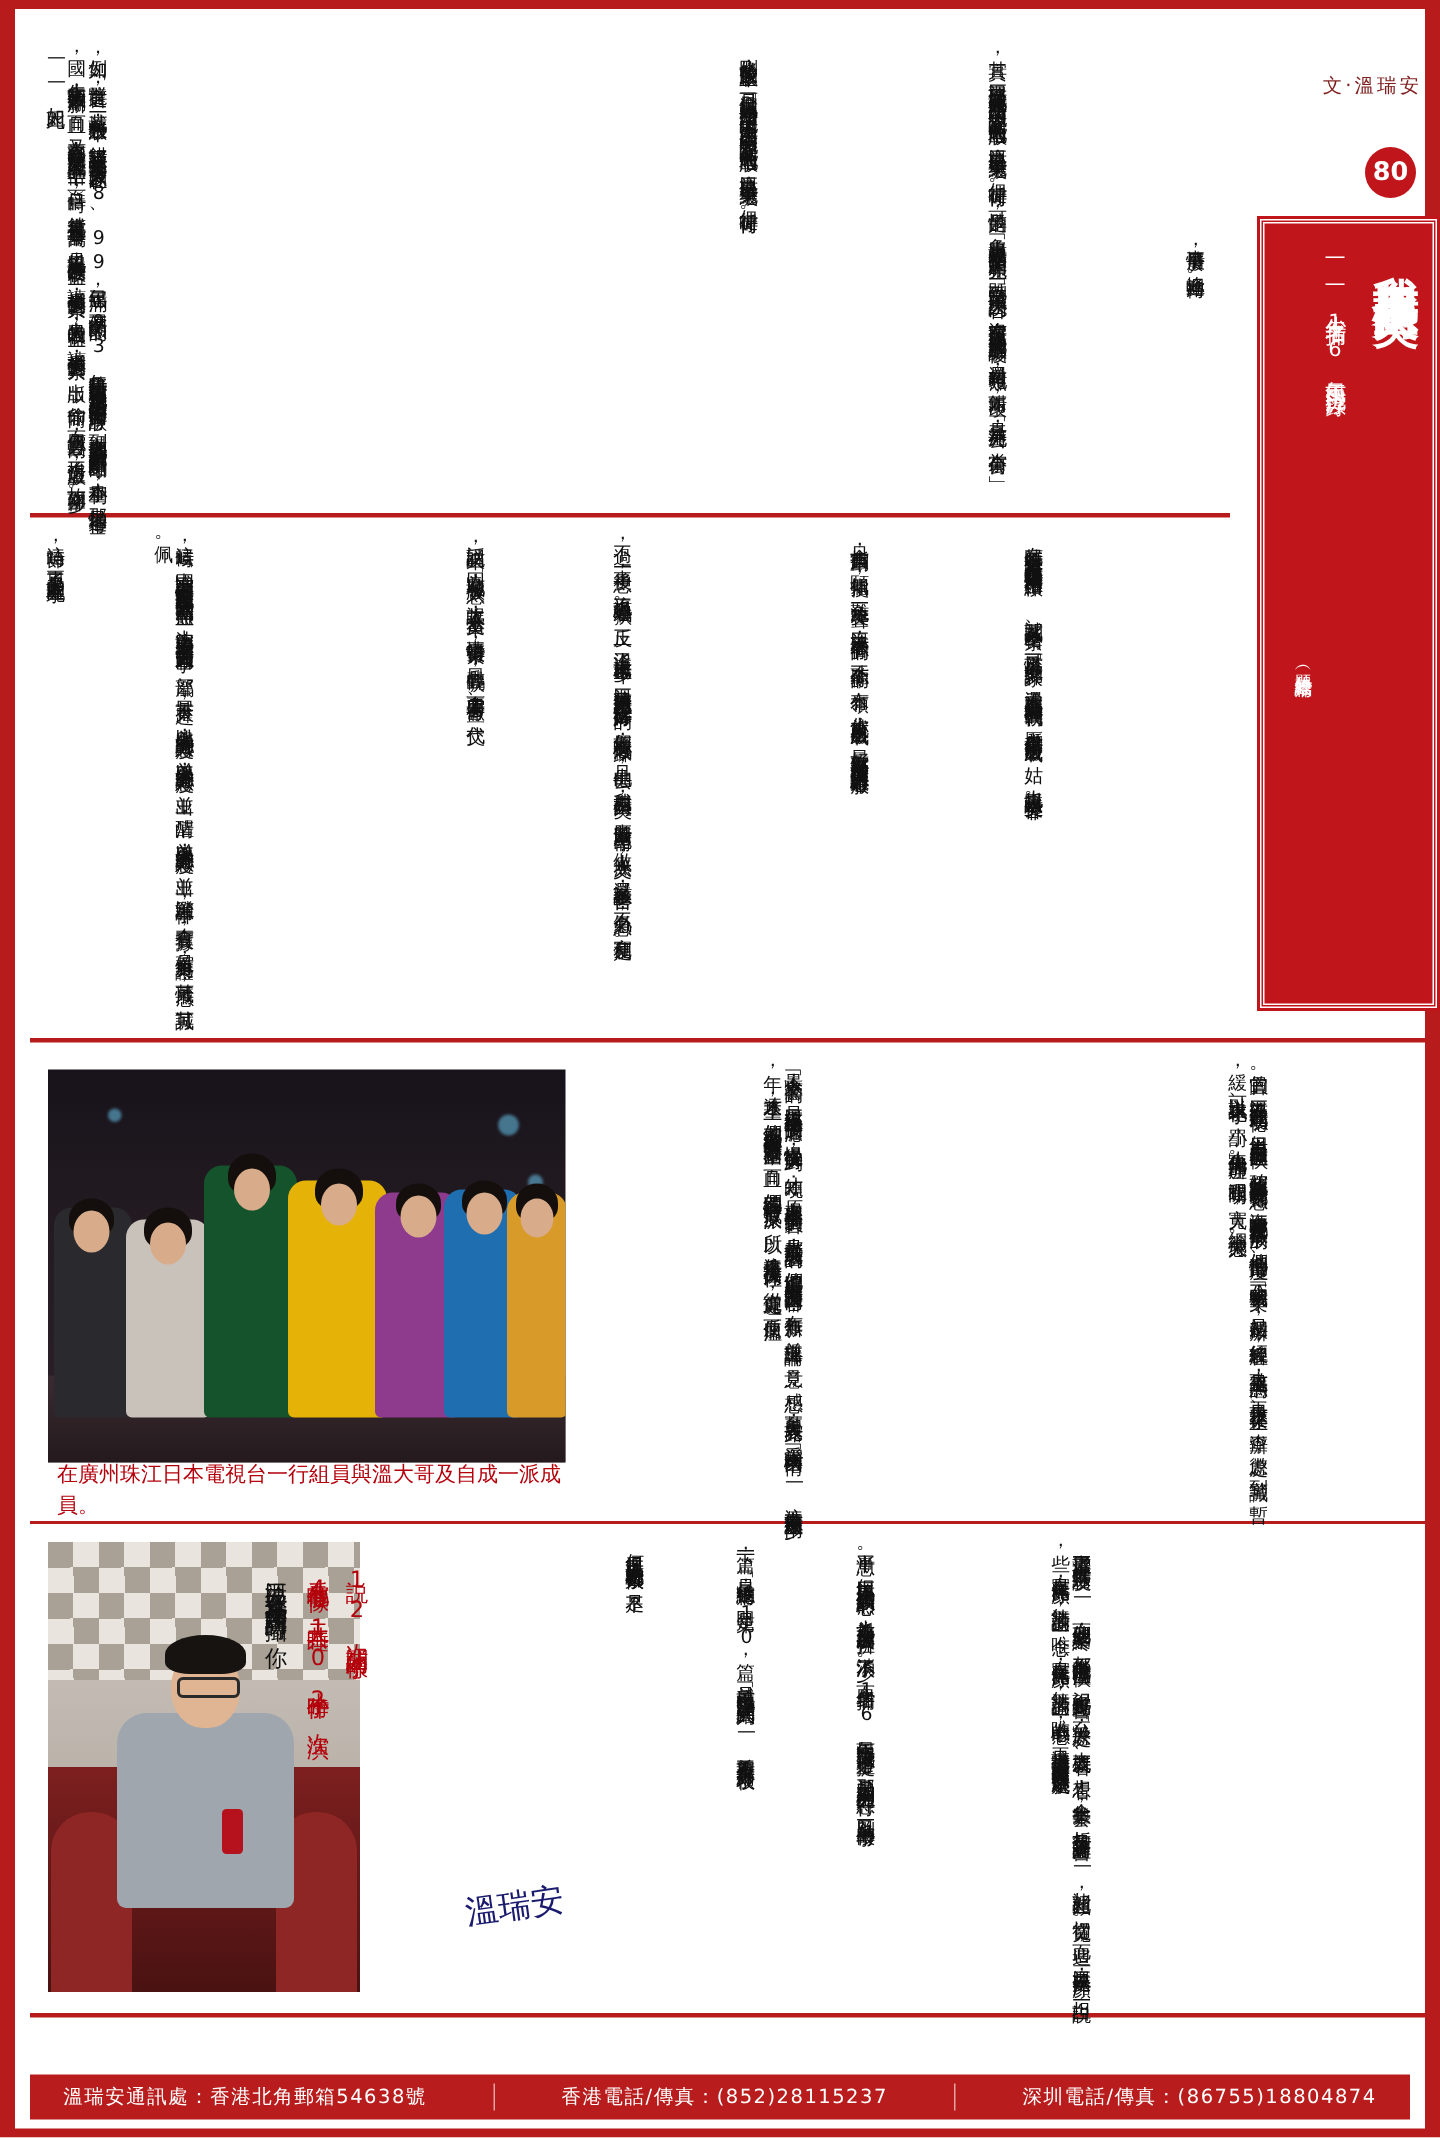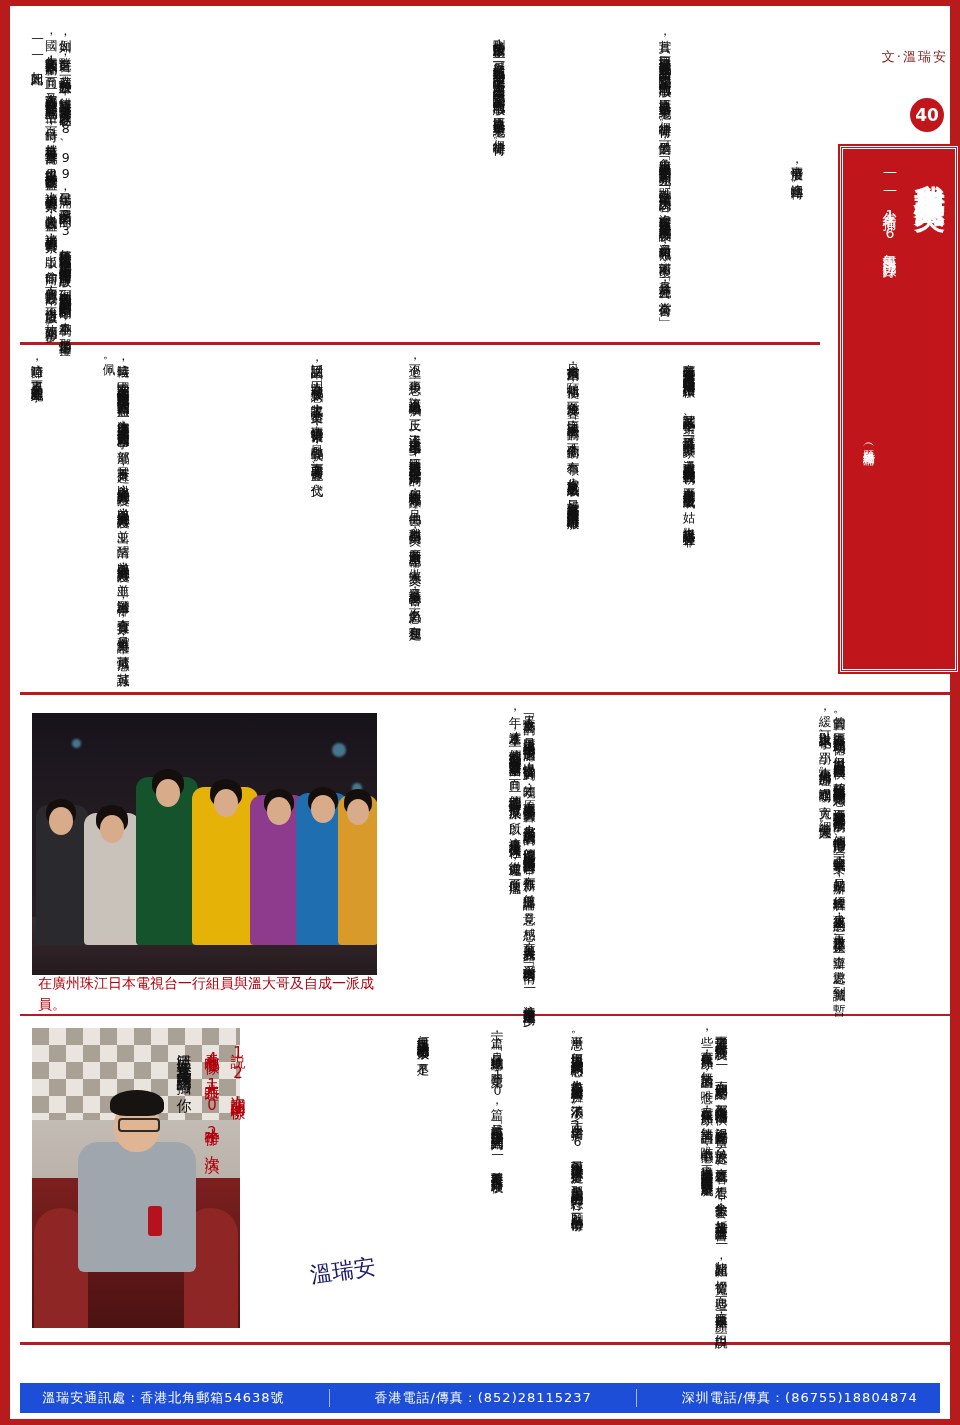--- a/index.html
+++ b/index.html
@@ -98,37 +98,37 @@
     background:linear-gradient(180deg,#7d1f1f,#4a1212);}
   .sofa-arm{position:absolute;bottom:0;width:54px;height:120px;background:#8f2626;border-radius:26px 26px 0 0;}
   .caption2{
     position:absolute;left:236px;top:1030px;height:290px;
   }
   .caption2 .vtext{font-size:15px;color:#b3000b;letter-spacing:2px;}
   .caption2 .vtext.plain{color:#111;}
   
   .footer{
     position:absolute;left:10px;right:10px;bottom:6px;height:30px;
-    background:#1d4ed8;color:#fff;
+    background:#b91c1c;color:#fff;
     display:flex;align-items:center;justify-content:space-around;
     font-size:13px;letter-spacing:1px;
   }
   .footer .sep{width:1px;height:18px;background:#fff;opacity:.6;}
   .hr-red{position:absolute;background:#b81b1b;}
   .sigbox{position:absolute;left:300px;top:1250px;font-size:22px;color:#1a1a6e;
     font-family:"DejaVu Serif","Liberation Serif",serif;transform:rotate(-8deg);}
 </style>
 </head>
 <body>
 
 <div class="page">
 
   <div class="masthead">
     <div class="mast-byline">文‧溫瑞安</div>
-    <div class="mast-num">40</div>
+    <div class="mast-num">80</div>
   </div>
 
   <div class="headpanel">
     <div class="vtext main">我自橫刀向天笑</div>
     <div class="vtext sub">——少年名捕16年風雨沉浮錄</div>
     <div class="vtext sub2">（題外終結篇）</div>
   </div>
 
   <div class="hr-red" style="left:10px;top:336px;width:800px;height:3px;"></div>
   <div class="hr-red" style="left:10px;top:686px;width:940px;height:3px;"></div>

